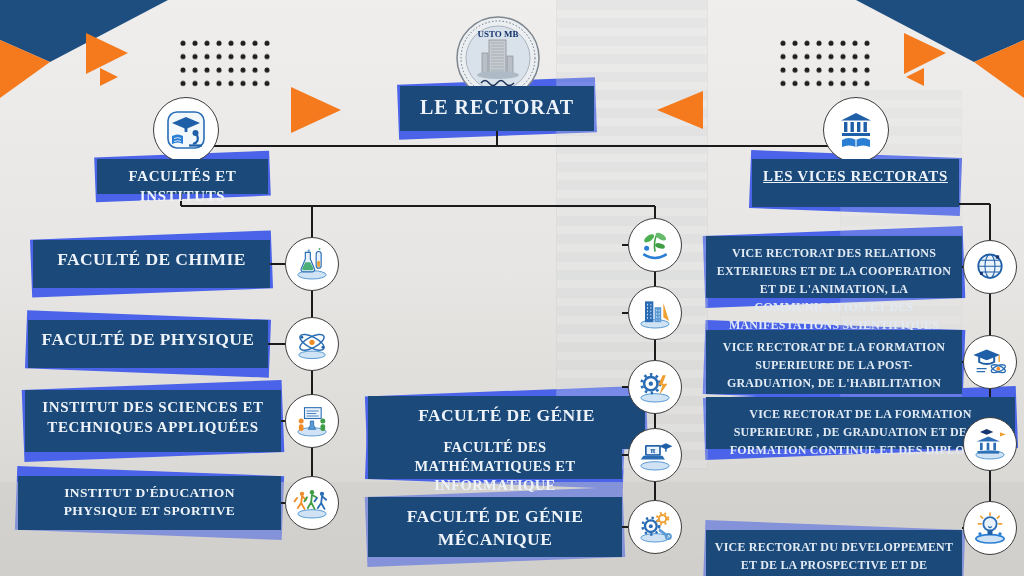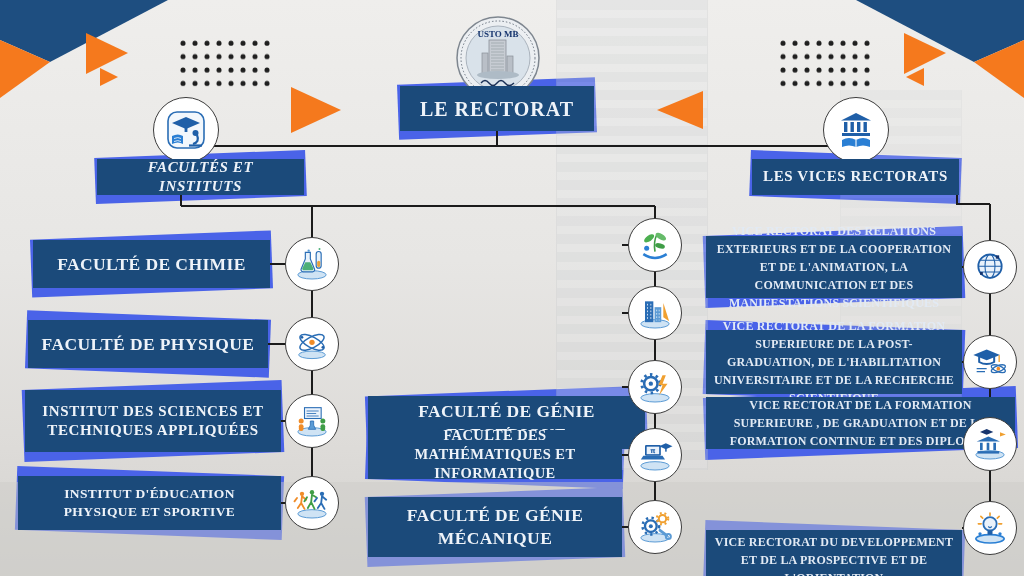--- a/index.html
+++ b/index.html
@@ -16,22 +16,22 @@
   .bg-bldg.b1{left:556px;top:0;width:150px;height:470px;}
   .bg-bldg.b2{left:840px;top:90px;width:120px;height:330px;opacity:.18;}
   .bg-band{position:absolute;left:0;top:482px;width:1024px;height:94px;background:#cdcbc7;opacity:.45;}
 
   svg{display:block;}
   .overlay{position:absolute;left:0;top:0;width:1024px;height:576px;pointer-events:none;}
 
   
   .node{
     position:absolute; background:#1b4a7a; color:#eef3f9;
-    display:flex; align-items:center; justify-content:center; text-align:center;
-    font-weight:bold; letter-spacing:.4px; padding:18px 8px; box-sizing:border-box;
+    display:flex; align-items:flex-start; justify-content:center; text-align:center;
+    font-weight:bold; letter-spacing:.4px; padding:8px 8px; box-sizing:border-box;
     line-height:1.3;
   }
   .node::before{
     content:""; position:absolute; left:-2px; right:-2px; top:-5px; bottom:-5px;
     background:#4a63e8; transform:rotate(-2.2deg); z-index:-1;
   }
   .node.tb::before{transform:rotate(2.2deg);}
   .f20{font-size:20px;letter-spacing:1px;}
   .f15{font-size:15px;letter-spacing:.6px;}
   .f17{font-size:17.5px;}
@@ -127,24 +127,24 @@
       <rect x="12" y="16" width="3.4" height="10" fill="#1f5fa8"></rect>
       <rect x="18.5" y="16" width="3.4" height="10" fill="#1f5fa8"></rect>
       <rect x="25" y="16" width="3.4" height="10" fill="#1f5fa8"></rect>
       <rect x="31.5" y="16" width="3.4" height="10" fill="#1f5fa8"></rect>
       <rect x="10" y="27" width="28" height="3" fill="#1f5fa8"></rect>
       <path d="M10,34 q7,-4 14,0 q7,-4 14,0 v7 q-7,-3 -14,0 q-7,-3 -14,0 z" fill="#2a7fd4"></path>
       <path d="M24,34 v7" stroke="#eaf2fb" stroke-width="1.2"></path>
     </svg>
   </div>
 
-  <div class="node f15" style="left:97px;top:159px;width:207px;height:35px;font-style:italic;">
+  <div class="node f15" style="left:97px;top:159px;width:171px;height:35px;">
     <span>FACULTÉS ET INSTITUTS</span>
   </div>
-  <div class="node f15 tb" style="left:752px;top:159px;width:207px;height:35px;">
+  <div class="node f15 tb" style="left:752px;top:159px;width:207px;height:48px;text-decoration:underline;">
     <span>LES VICES RECTORATS</span>
   </div>
 
   <div class="node f17" style="left:33px;top:240px;width:237px;height:48px;">
     <span>FACULTÉ DE CHIMIE</span>
   </div>
   <div class="node f17 tb" style="left:28px;top:320px;width:240px;height:48px;">
     <span>FACULTÉ DE PHYSIQUE</span>
   </div>
   <div class="node f15" style="left:25px;top:390px;width:256px;height:62px;">

